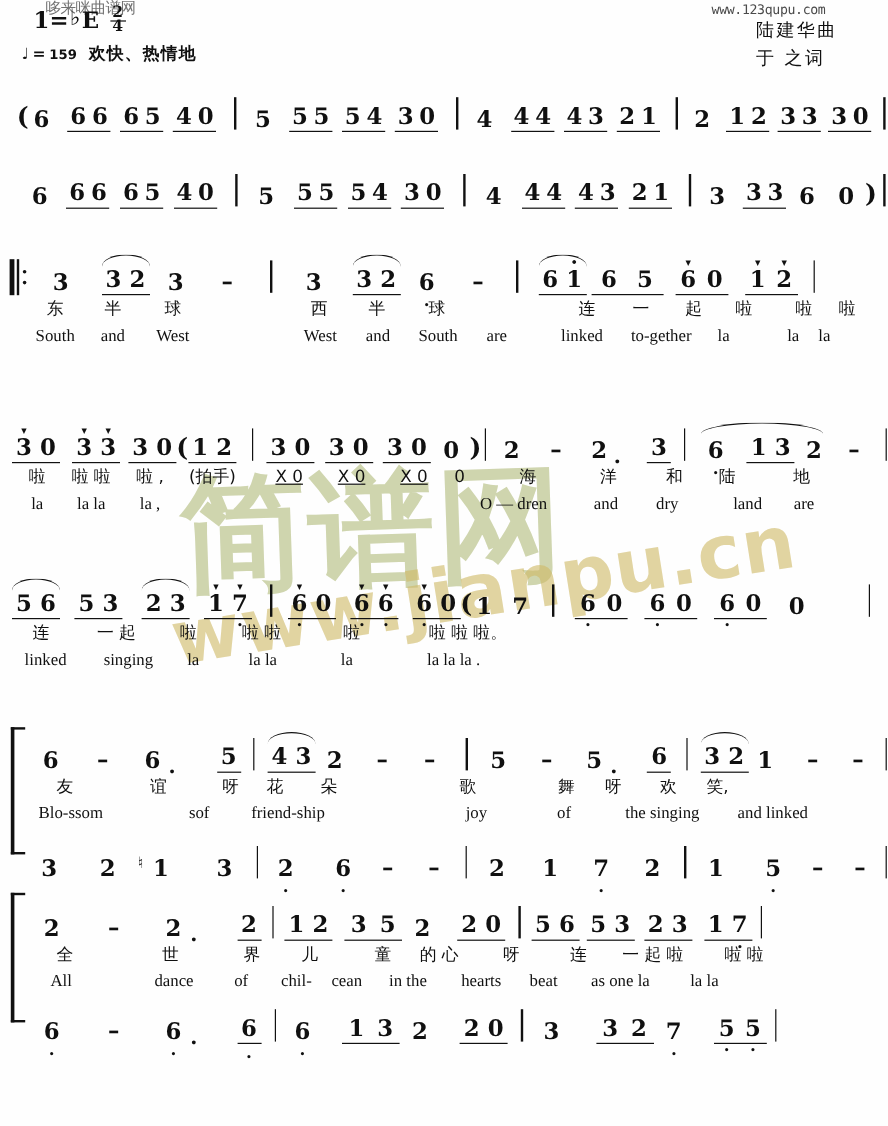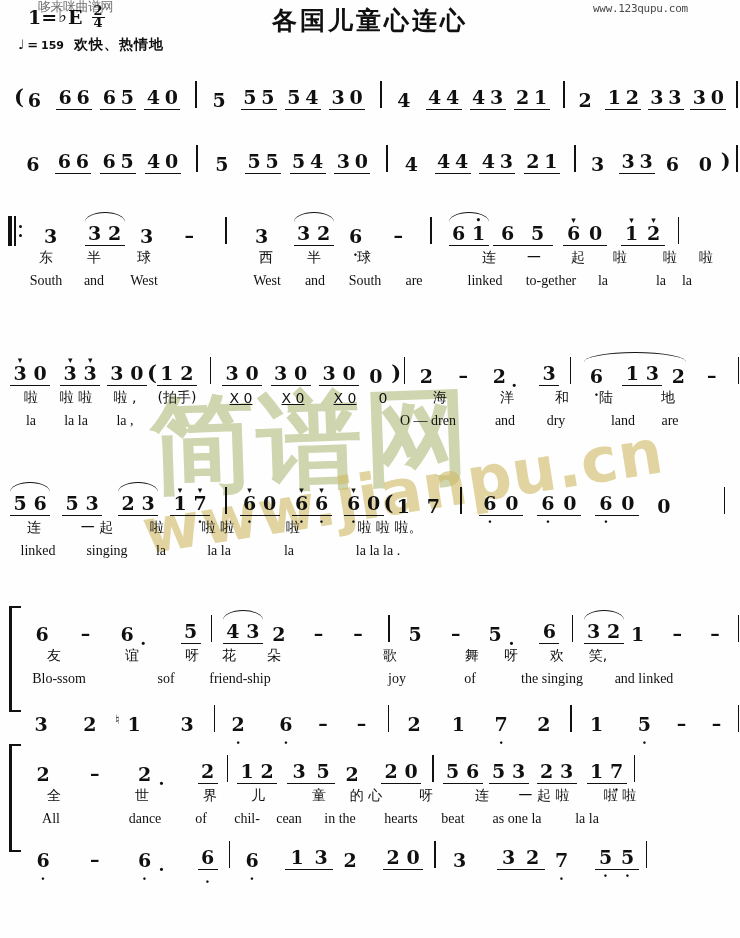--- a/index.html
+++ b/index.html
@@ -109,39 +109,42 @@
 </head>
 <body>
 
 <div class="wm" id="wm-top">哆来咪曲谱网</div>
 <div class="wm" id="wm-url">www.123qupu.com</div>
 <div class="wm" id="wm-big">简谱网</div>
 <div class="wm" id="wm-sub">www.jianpu.cn</div>
 
 <div id="header">
 
-  <div id="title">各国儿童心连心</div>
 
   <div id="keysig">
     <span>1=</span>
       <span class="flat">♭</span>
       <span>E</span>
     <span class="timesig">
       <span class="num">2</span>
       <span class="den">4</span>
     </span>
   </div>
 
   <div id="tempo">
     <span>♩</span>
     <span>=</span>
     <span class="bpm">159</span>
     <span class="expr">欢快、热情地</span>
   </div>
 
+  <div id="credits">
+    <div>陆建华曲</div>
+    <div>于 之词</div>
+  </div>
 </div>
 
 <div class="system" style="height:64px;">
   <div class="staff-row">
     <span class="paren">(</span>
     <span class="note" style="width:26px">6</span>
     <span class="spacer" style="width:14px"></span>
     <span class="grp beam1">
       <span class="note" style="width:18px">6</span>
       <span class="note" style="width:18px">6</span>

